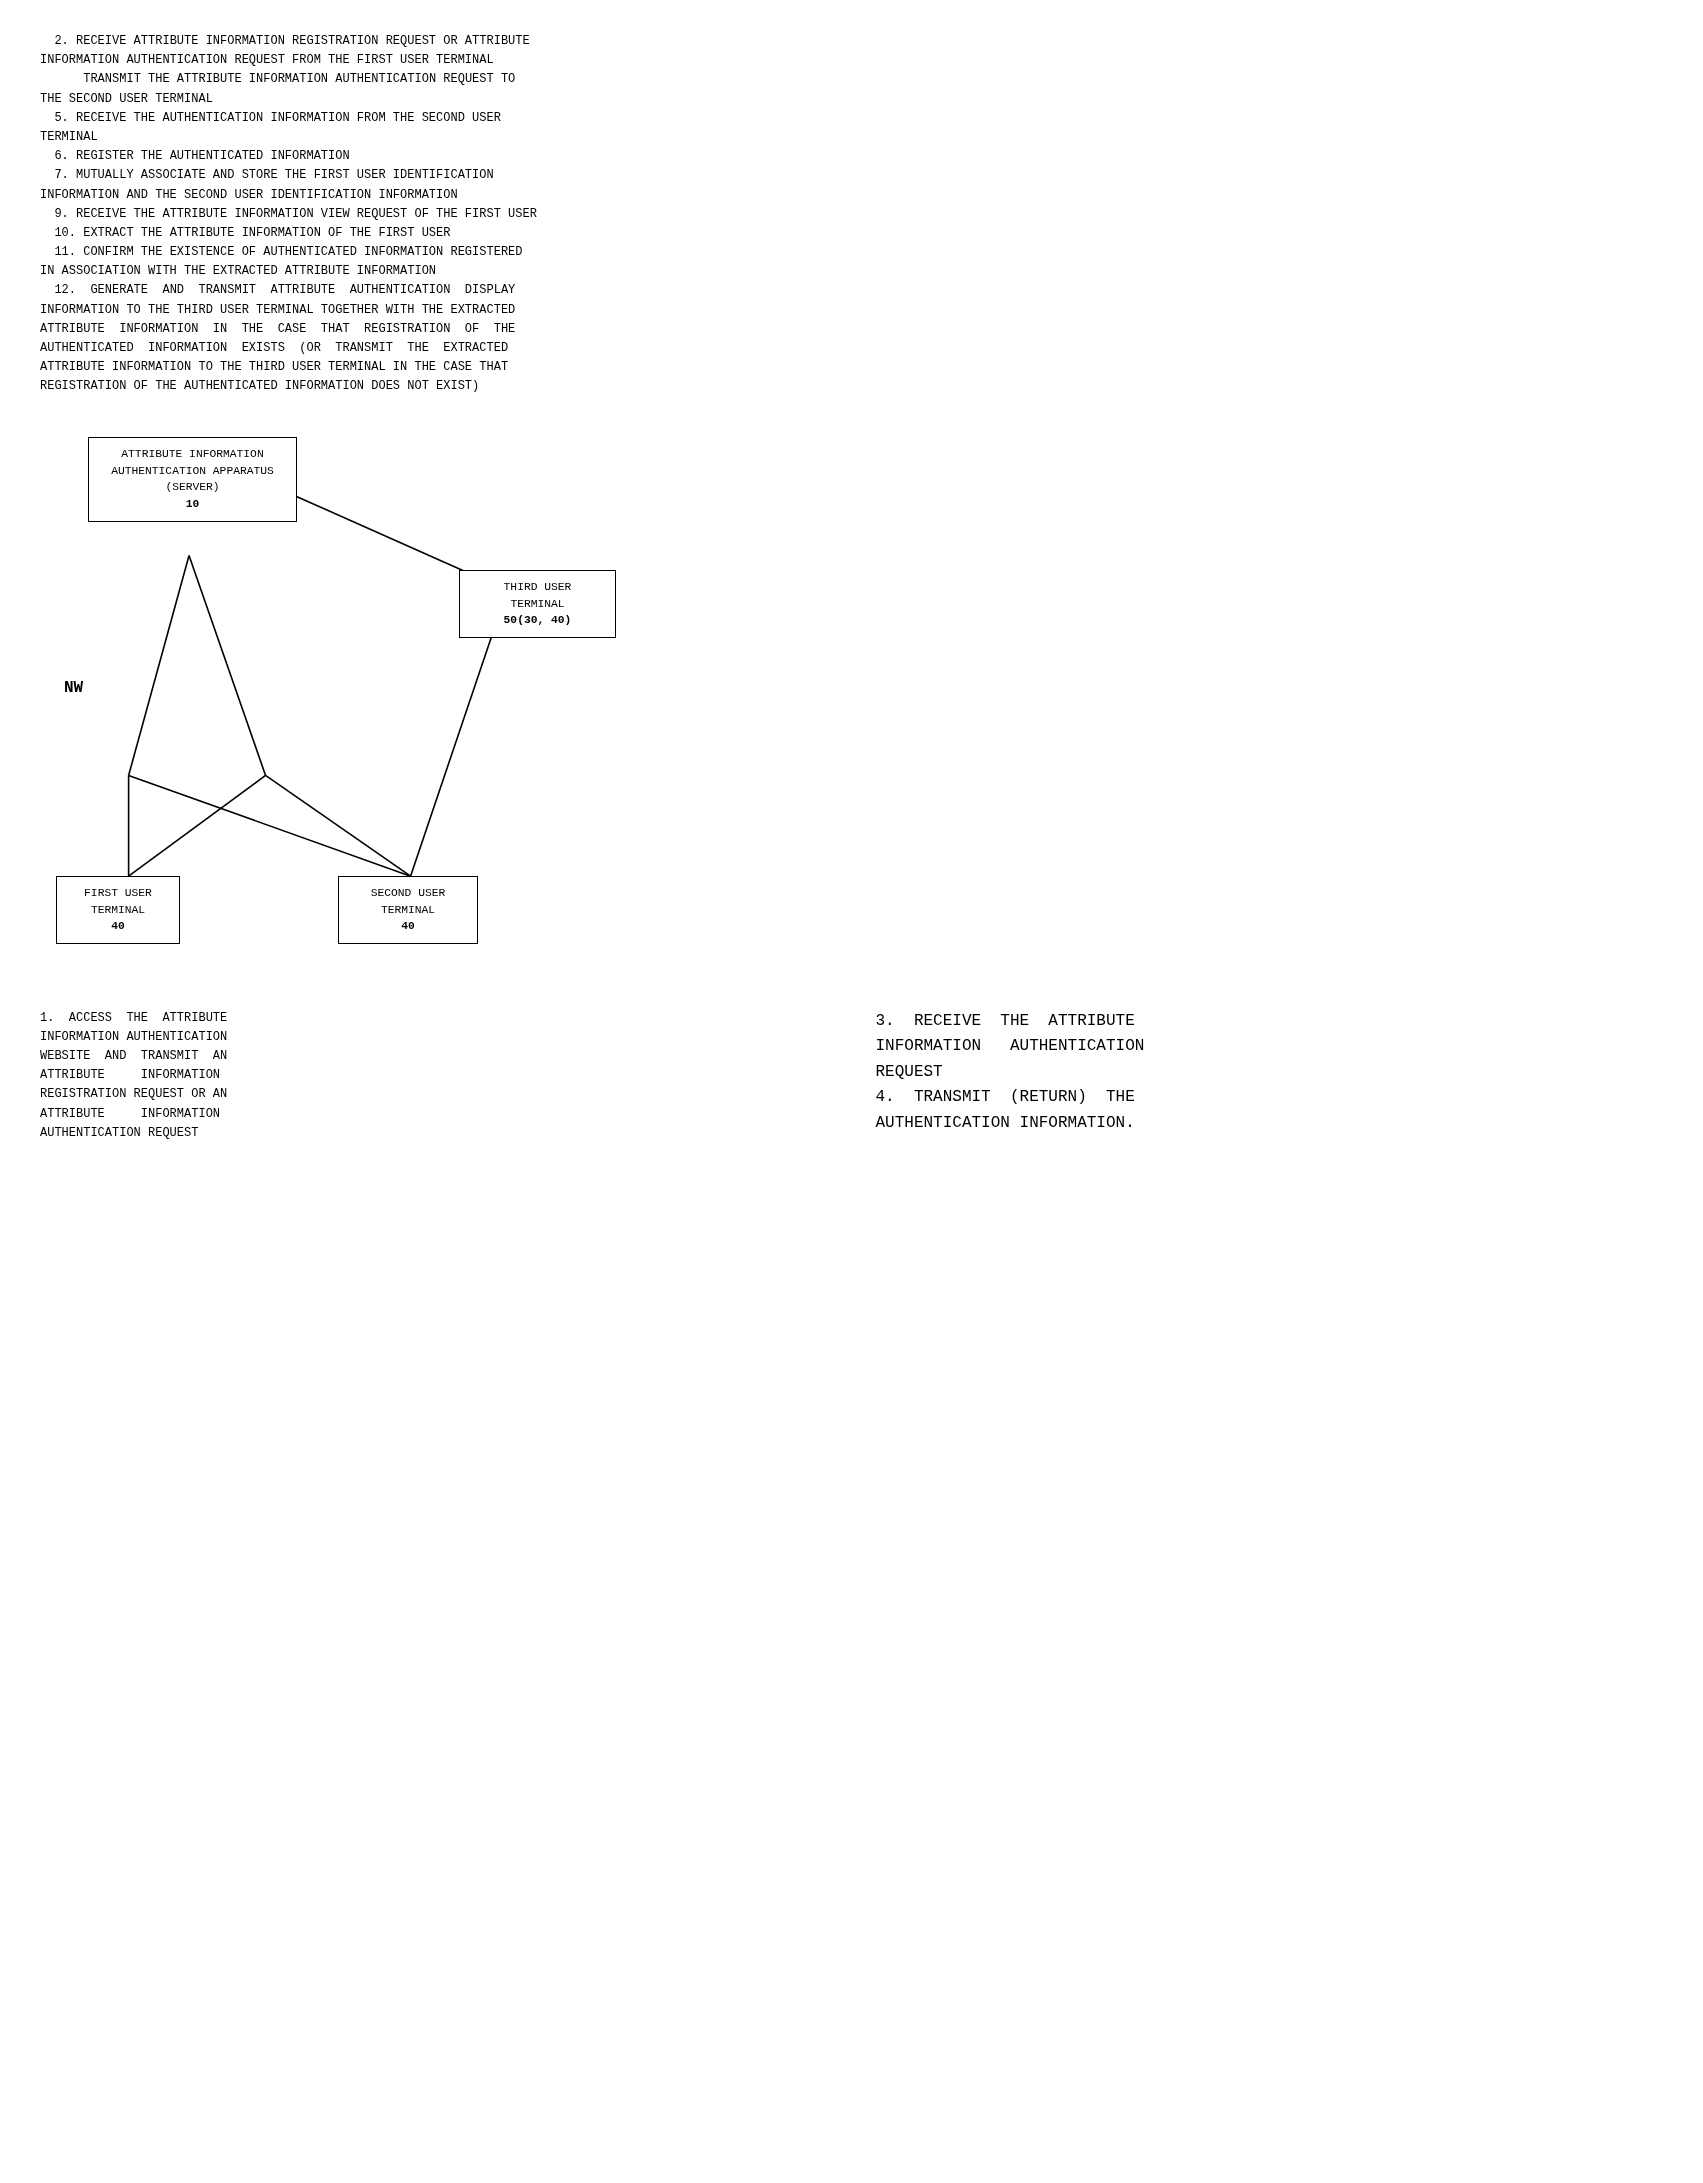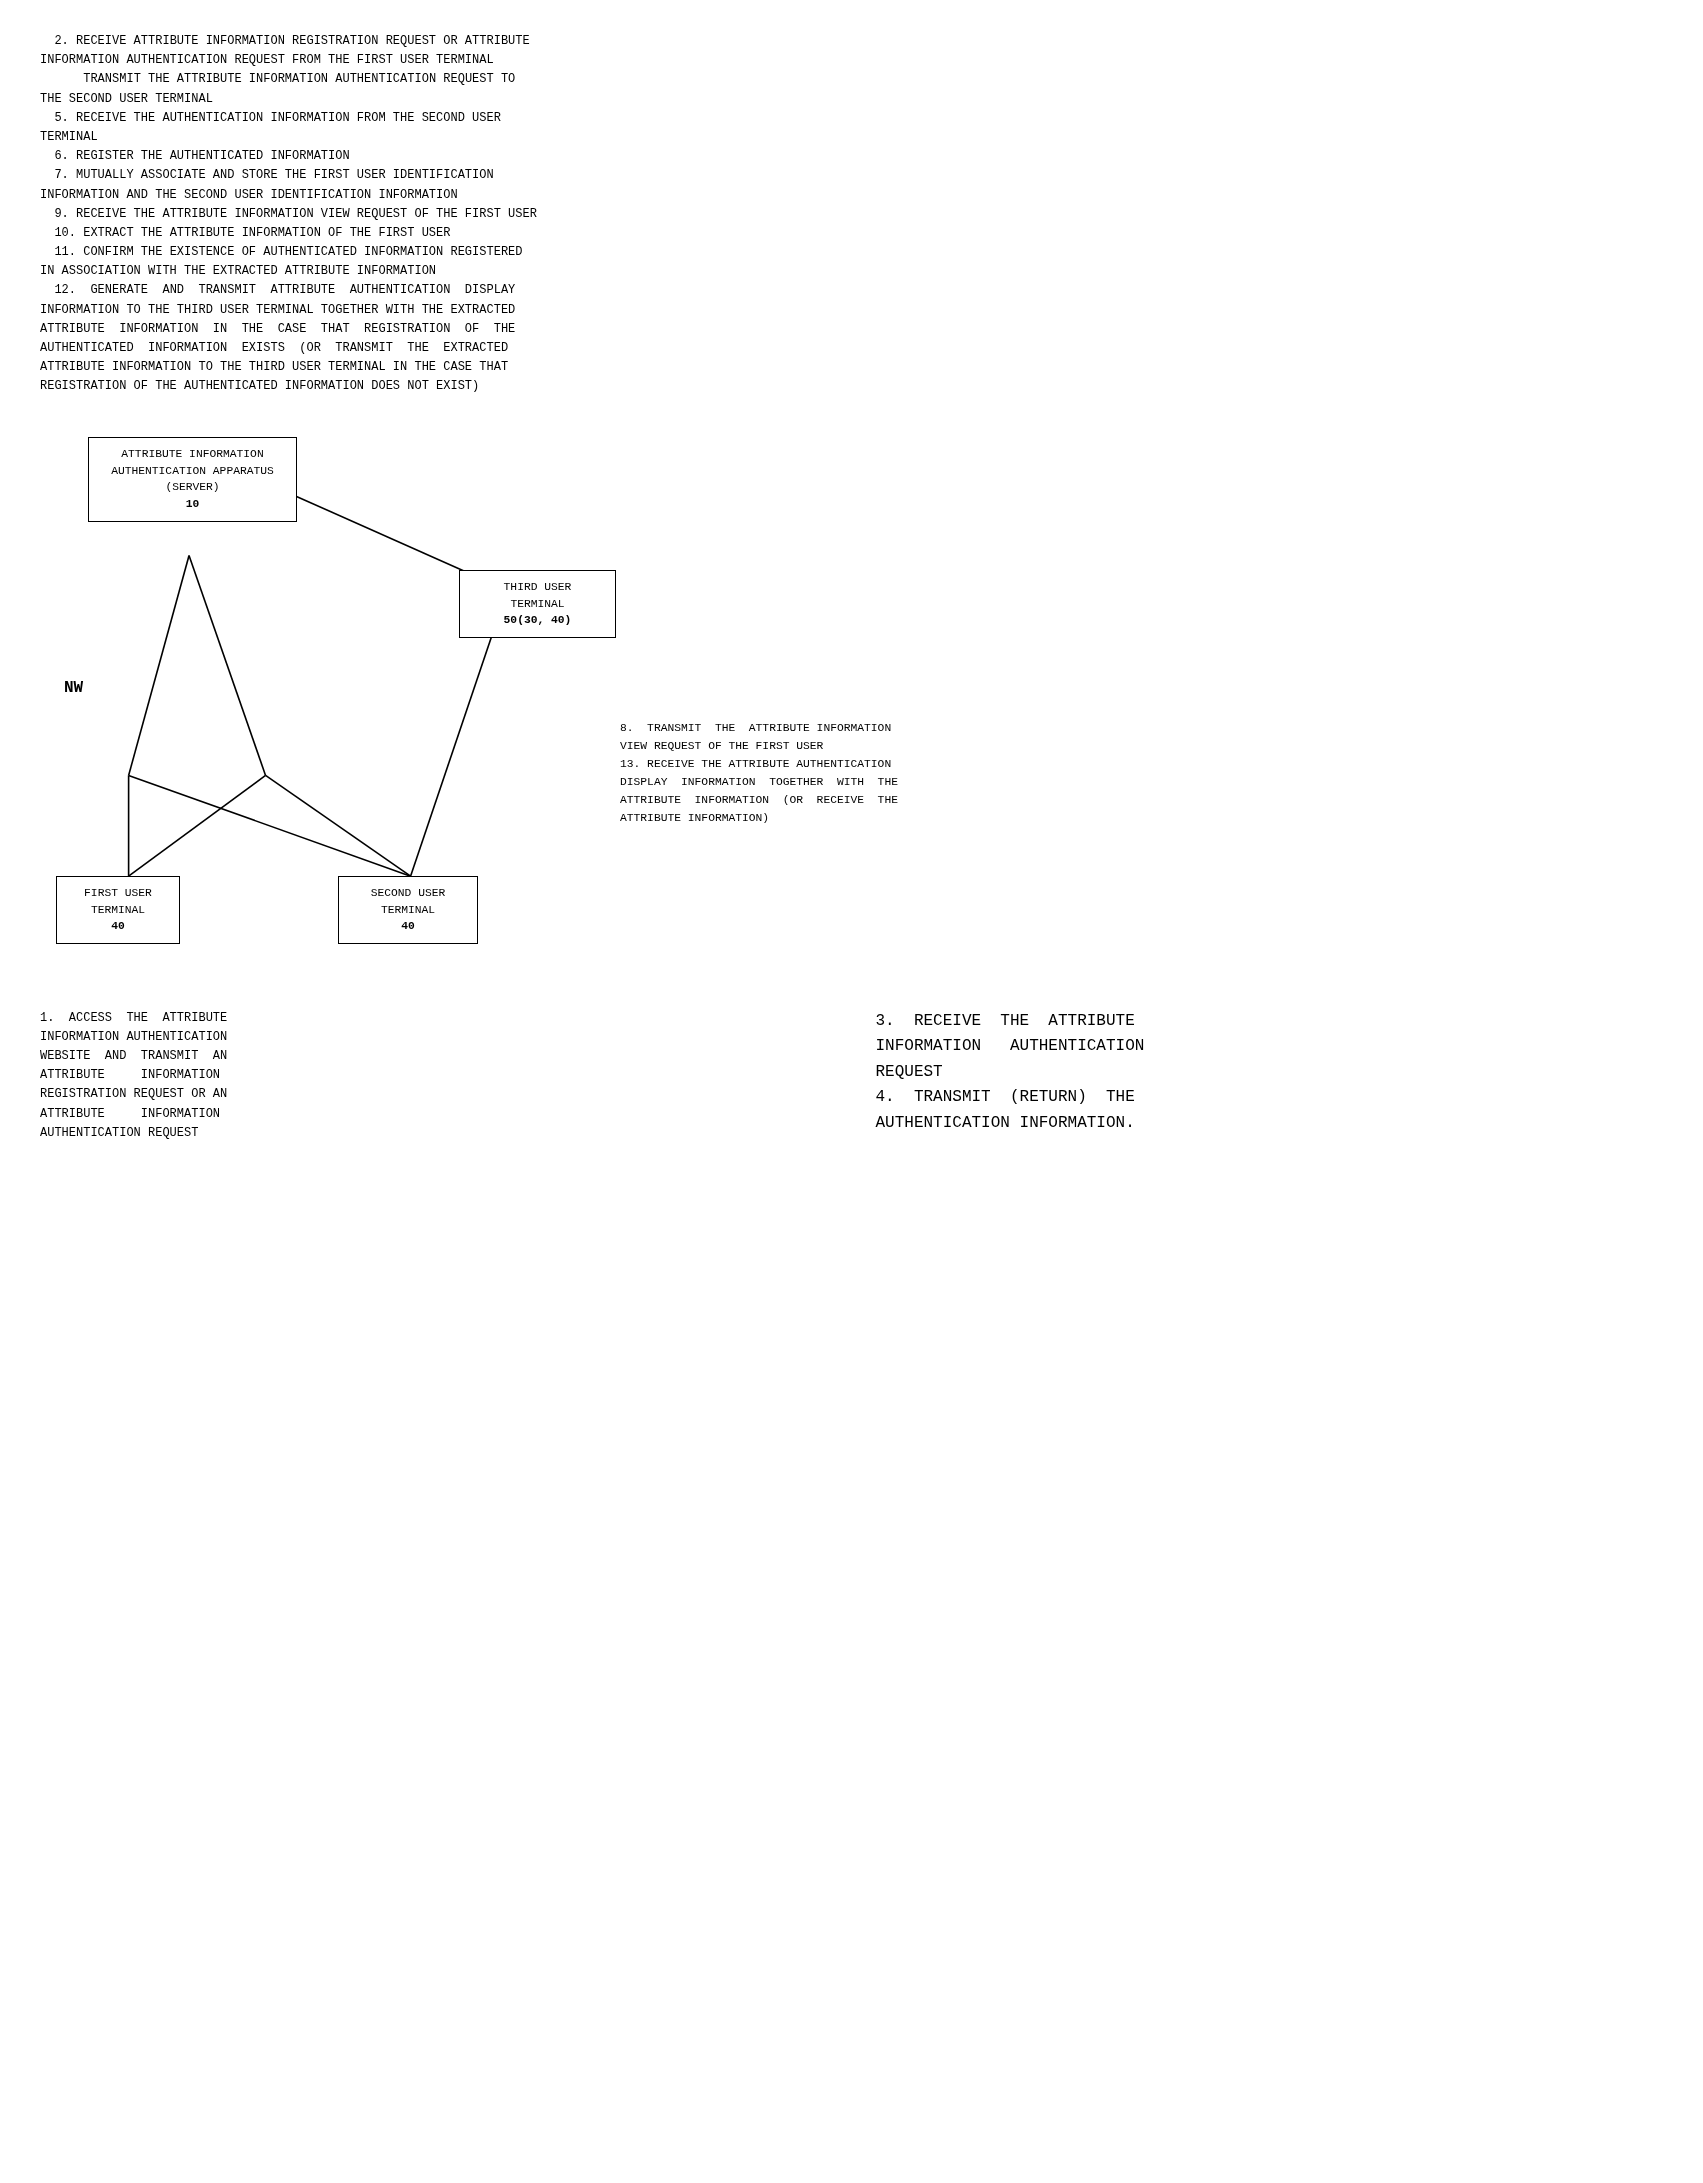--- a/index.html
+++ b/index.html
@@ -163,26 +163,20 @@
       <div>TERMINAL</div>
       <div class="bold">40</div>
     </div>
 
     <div class="box" style="left: 298px; top: 447px; width: 140px;">
       <div>SECOND USER</div>
       <div>TERMINAL</div>
       <div class="bold">40</div>
     </div>
 
-    <div class="right-text" style="left: 580px; top: 290px; width: 403px;">8.  TRANSMIT  THE  ATTRIBUTE INFORMATION
-VIEW REQUEST OF THE FIRST USER
-13. RECEIVE THE ATTRIBUTE AUTHENTICATION
-DISPLAY  INFORMATION  TOGETHER  WITH  THE
-ATTRIBUTE  INFORMATION  (OR  RECEIVE  THE
-ATTRIBUTE INFORMATION)</div>
 
   </div>
 </div>
 
 <div class="bottom-section">
   <div class="bottom-left">1.  ACCESS  THE  ATTRIBUTE
 INFORMATION AUTHENTICATION
 WEBSITE  AND  TRANSMIT  AN
 ATTRIBUTE     INFORMATION
 REGISTRATION REQUEST OR AN

